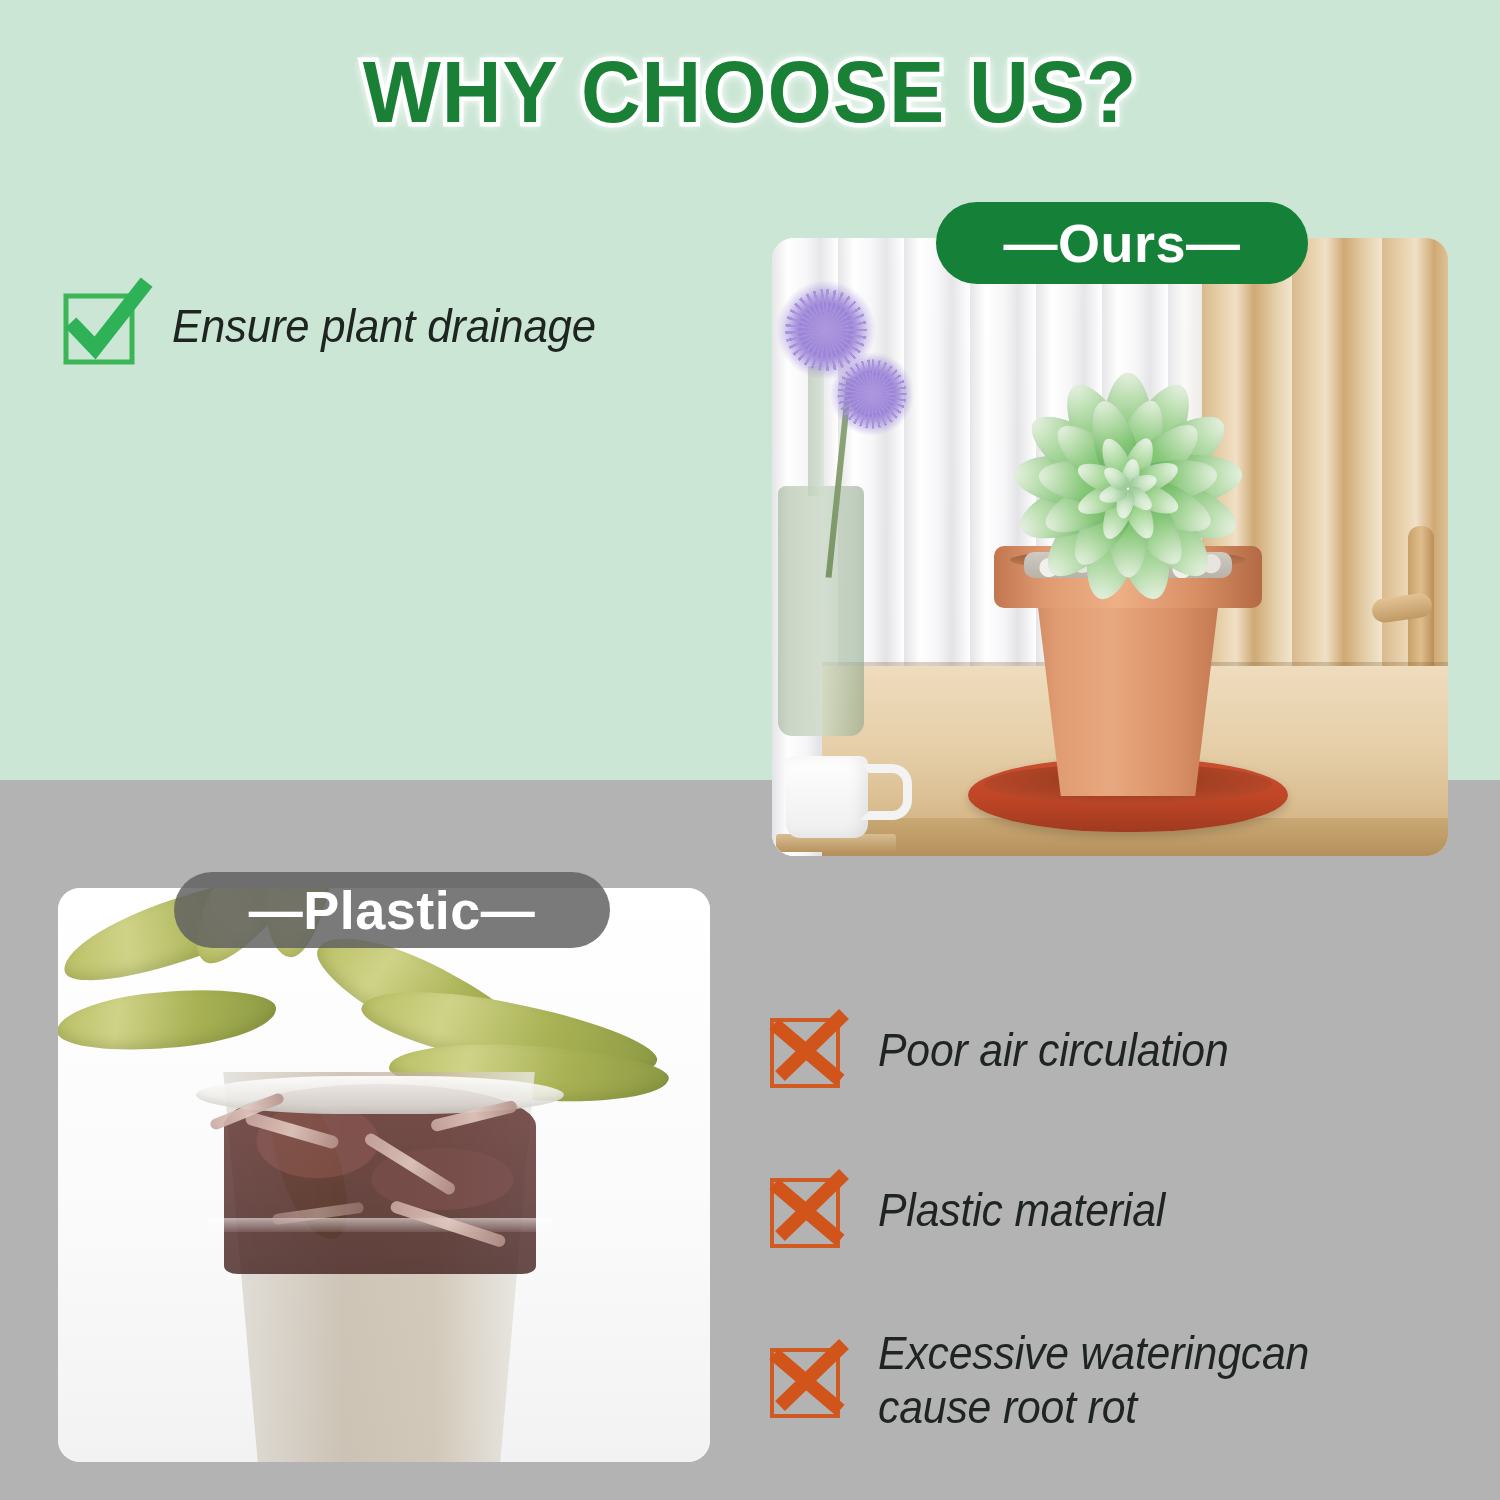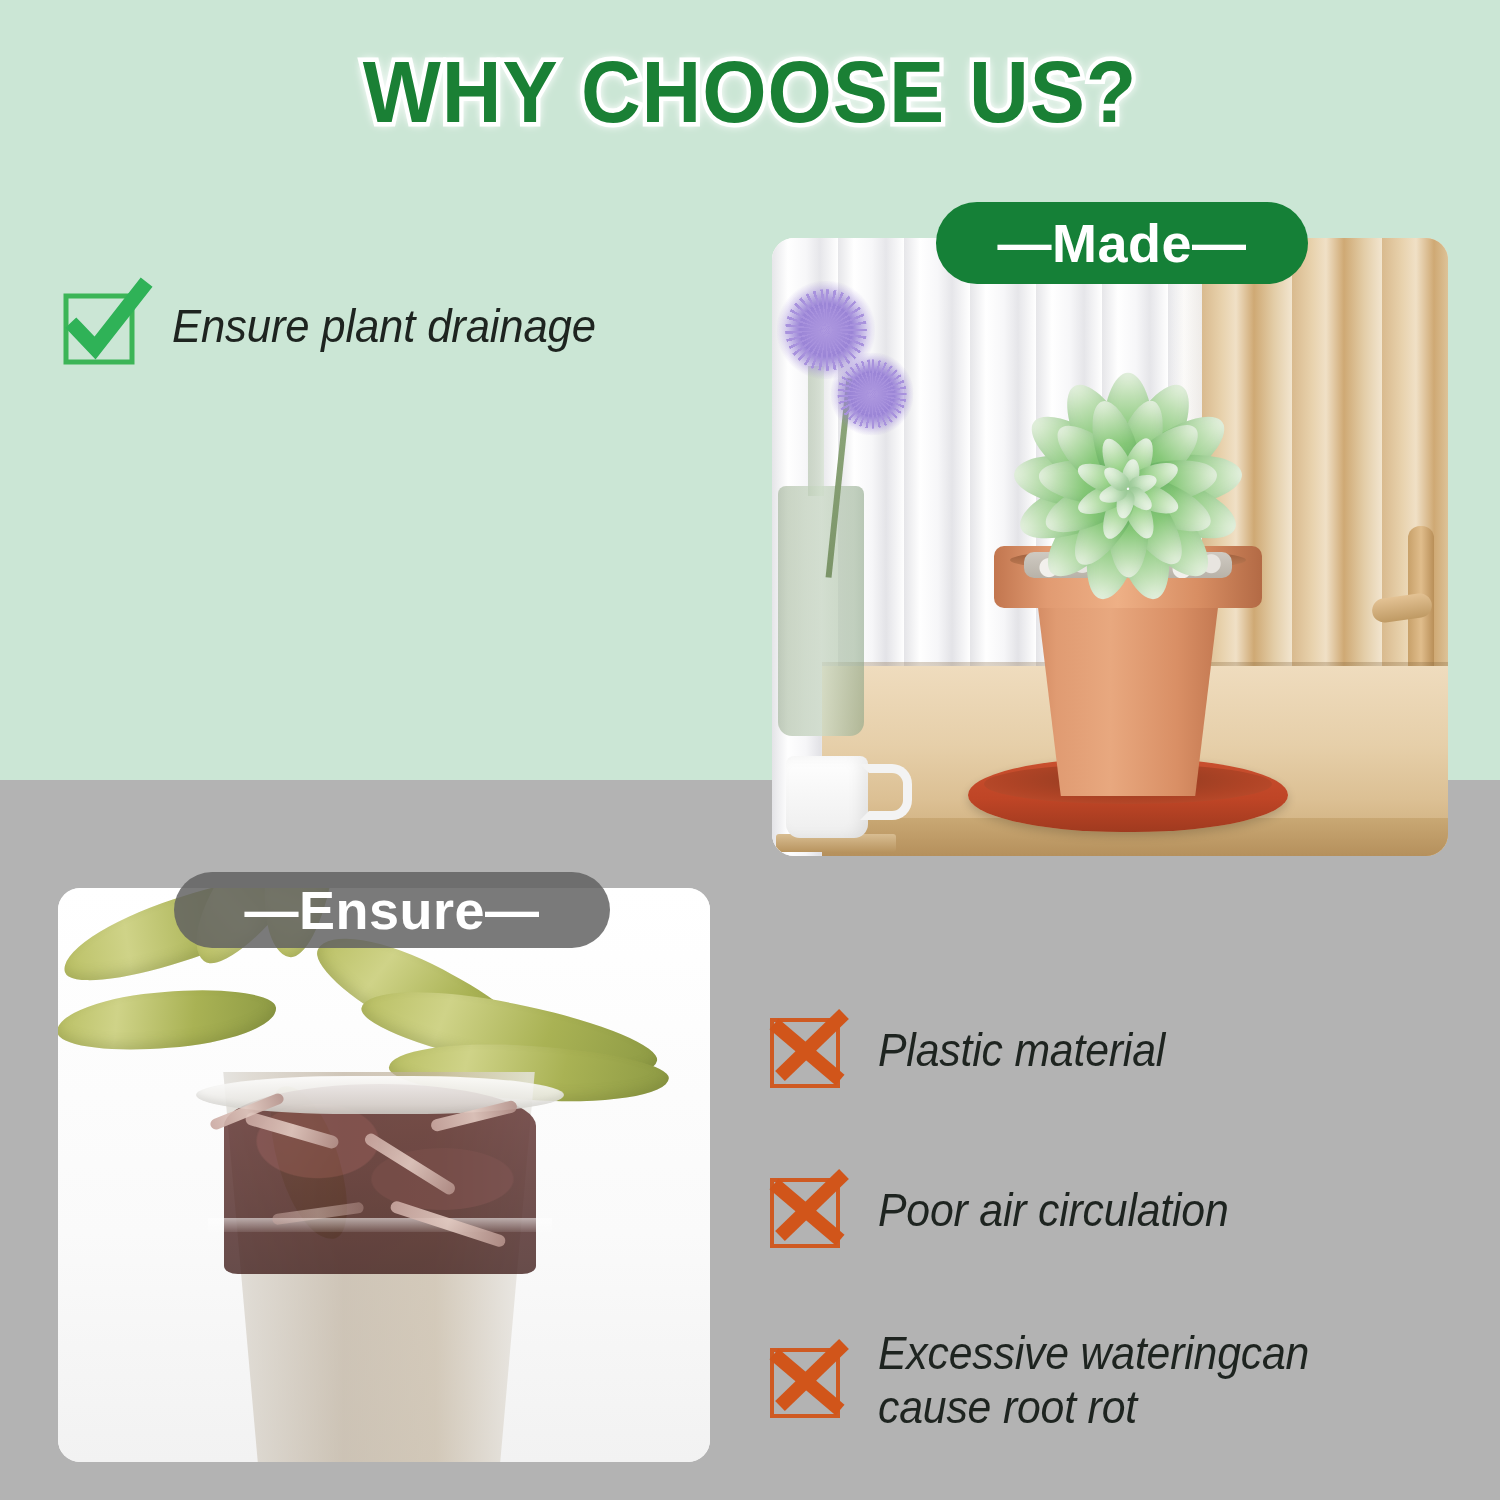--- a/index.html
+++ b/index.html
@@ -438,21 +438,21 @@
         <div class="leaf inner" style="transform: rotate(337deg) translateY(-7.48px) scale(0.74);"></div>
         <div class="leaf core" style="transform: rotate(11deg) translateY(-3.52px) scale(0.72);"></div>
         <div class="leaf core" style="transform: rotate(71deg) translateY(-3.52px) scale(0.72);"></div>
         <div class="leaf core" style="transform: rotate(131deg) translateY(-3.52px) scale(0.72);"></div>
         <div class="leaf core" style="transform: rotate(191deg) translateY(-3.52px) scale(0.72);"></div>
         <div class="leaf core" style="transform: rotate(251deg) translateY(-3.52px) scale(0.72);"></div>
         <div class="leaf core" style="transform: rotate(311deg) translateY(-3.52px) scale(0.72);"></div>
       </div>
   </div>
 
-  <div class="badge badge-ours">—Made—</div>
+  <div class="badge badge-ours">—Ours—</div>
 
   <div class="list list-ours">
 
     <div class="list-row">
       <span class="icon-box">
         <svg width="86" height="86" viewBox="0 0 86 86">
           <rect x="4" y="12" width="66" height="66" fill="none" stroke="#3cb557" stroke-width="5"></rect>
           <path d="M14 44 L33 64 L80 4" fill="none" stroke="#2fb257" stroke-width="15" stroke-linecap="square" stroke-linejoin="miter"></path>
         </svg>
       </span>
@@ -483,44 +483,44 @@
     <div class="cup-band"></div>
 
     <div class="root" style="left:186px; top:236px; width:96px; height:13px; transform:rotate(16deg);"></div>
     <div class="root" style="left:150px; top:218px; width:78px; height:11px; transform:rotate(-22deg);"></div>
     <div class="root" style="left:300px; top:270px; width:104px; height:12px; transform:rotate(32deg);"></div>
     <div class="root" style="left:372px; top:222px; width:88px; height:12px; transform:rotate(-14deg);"></div>
     <div class="root" style="left:330px; top:330px; width:120px; height:12px; transform:rotate(18deg);"></div>
     <div class="root" style="left:214px; top:320px; width:92px; height:11px; transform:rotate(-8deg); opacity:.5;"></div>
   </div>
 
-  <div class="badge badge-others">—Ensure—</div>
+  <div class="badge badge-others">—Plastic—</div>
 
   <div class="list list-others">
+
+    <div class="list-row">
+      <span class="icon-box">
+        <svg width="86" height="86" viewBox="0 0 86 86">
+          <rect x="4" y="12" width="66" height="66" fill="none" stroke="#cf5a22" stroke-width="4"></rect>
+          <path d="M6 16 L72 72" fill="none" stroke="#d1551a" stroke-width="14" stroke-linecap="butt"></path>
+          <path d="M76 6 L12 68" fill="none" stroke="#d1551a" stroke-width="14" stroke-linecap="butt"></path>
+        </svg>
+      </span>
+      <span class="list-label">Poor air circulation</span>
+    </div>
 
     <div class="list-row">
       <span class="icon-box">
         <svg width="86" height="86" viewBox="0 0 86 86">
           <rect x="4" y="12" width="66" height="66" fill="none" stroke="#cf5a22" stroke-width="4"></rect>
           <path d="M6 16 L72 72" fill="none" stroke="#d1551a" stroke-width="14" stroke-linecap="butt"></path>
           <path d="M76 6 L12 68" fill="none" stroke="#d1551a" stroke-width="14" stroke-linecap="butt"></path>
         </svg>
       </span>
       <span class="list-label">Plastic material</span>
-    </div>
-
-    <div class="list-row">
-      <span class="icon-box">
-        <svg width="86" height="86" viewBox="0 0 86 86">
-          <rect x="4" y="12" width="66" height="66" fill="none" stroke="#cf5a22" stroke-width="4"></rect>
-          <path d="M6 16 L72 72" fill="none" stroke="#d1551a" stroke-width="14" stroke-linecap="butt"></path>
-          <path d="M76 6 L12 68" fill="none" stroke="#d1551a" stroke-width="14" stroke-linecap="butt"></path>
-        </svg>
-      </span>
-      <span class="list-label">Poor air circulation</span>
     </div>
 
     <div class="list-row">
       <span class="icon-box">
         <svg width="86" height="86" viewBox="0 0 86 86">
           <rect x="4" y="12" width="66" height="66" fill="none" stroke="#cf5a22" stroke-width="4"></rect>
           <path d="M6 16 L72 72" fill="none" stroke="#d1551a" stroke-width="14" stroke-linecap="butt"></path>
           <path d="M76 6 L12 68" fill="none" stroke="#d1551a" stroke-width="14" stroke-linecap="butt"></path>
         </svg>
       </span>

